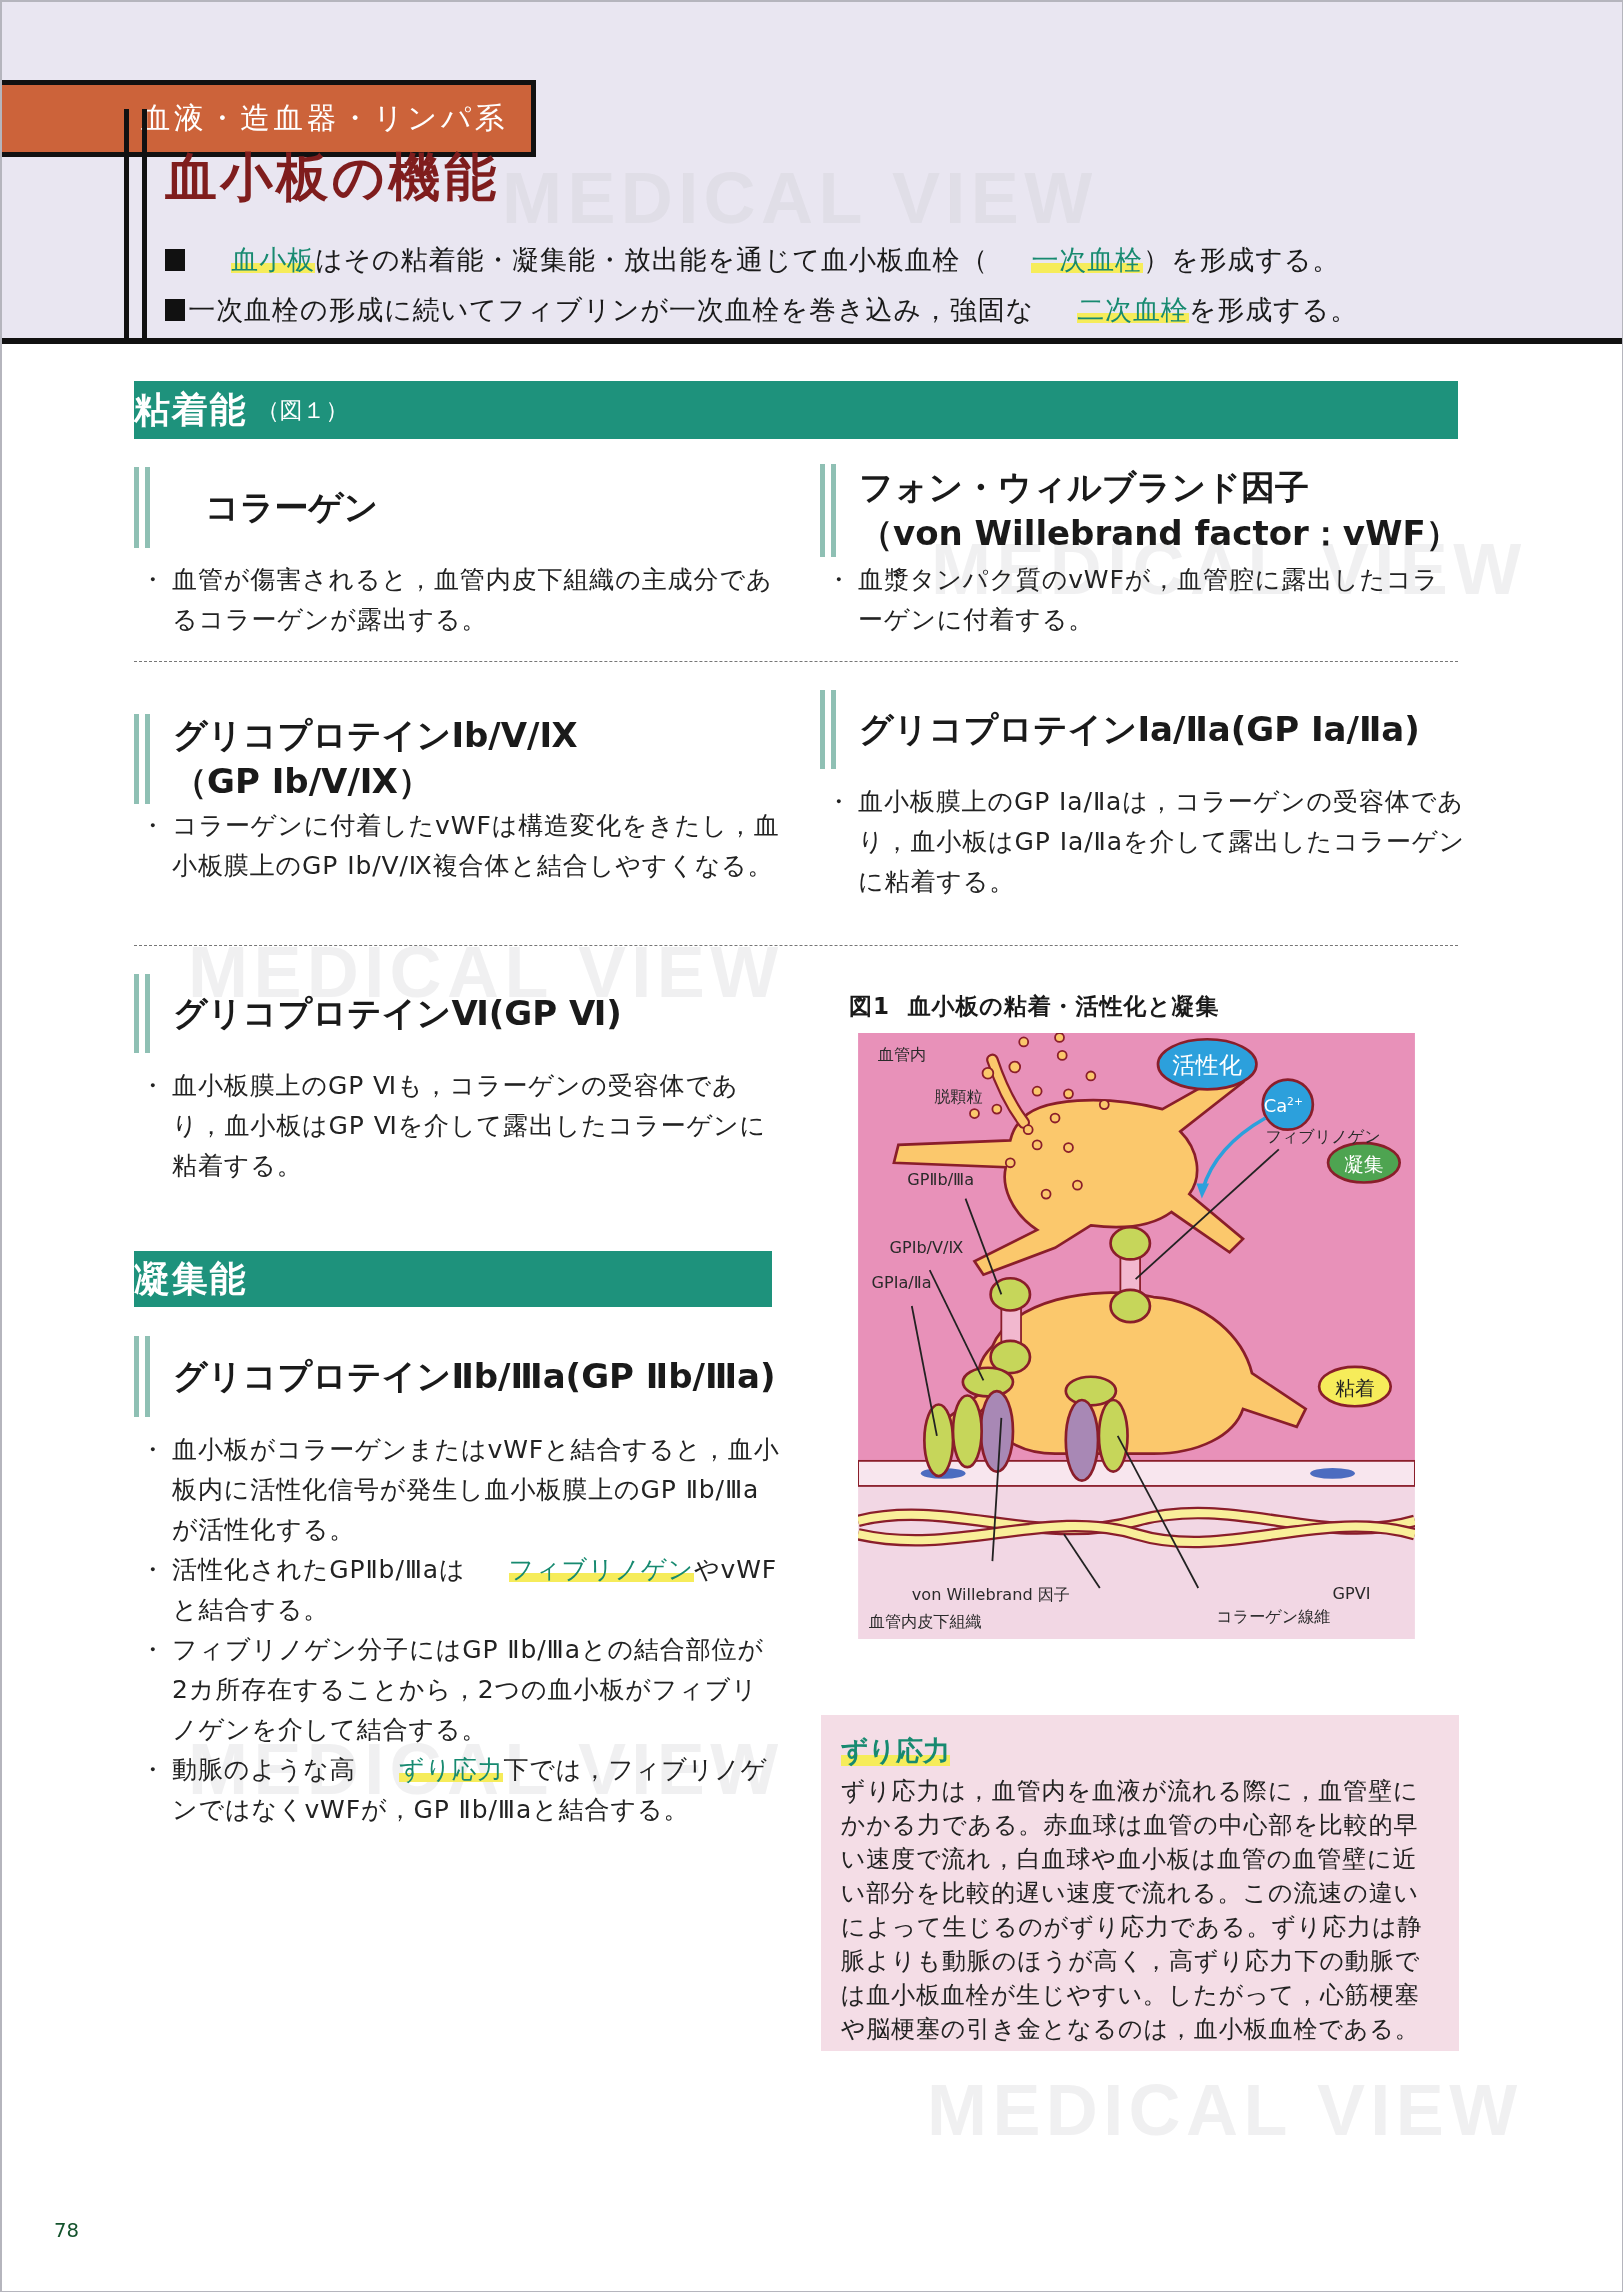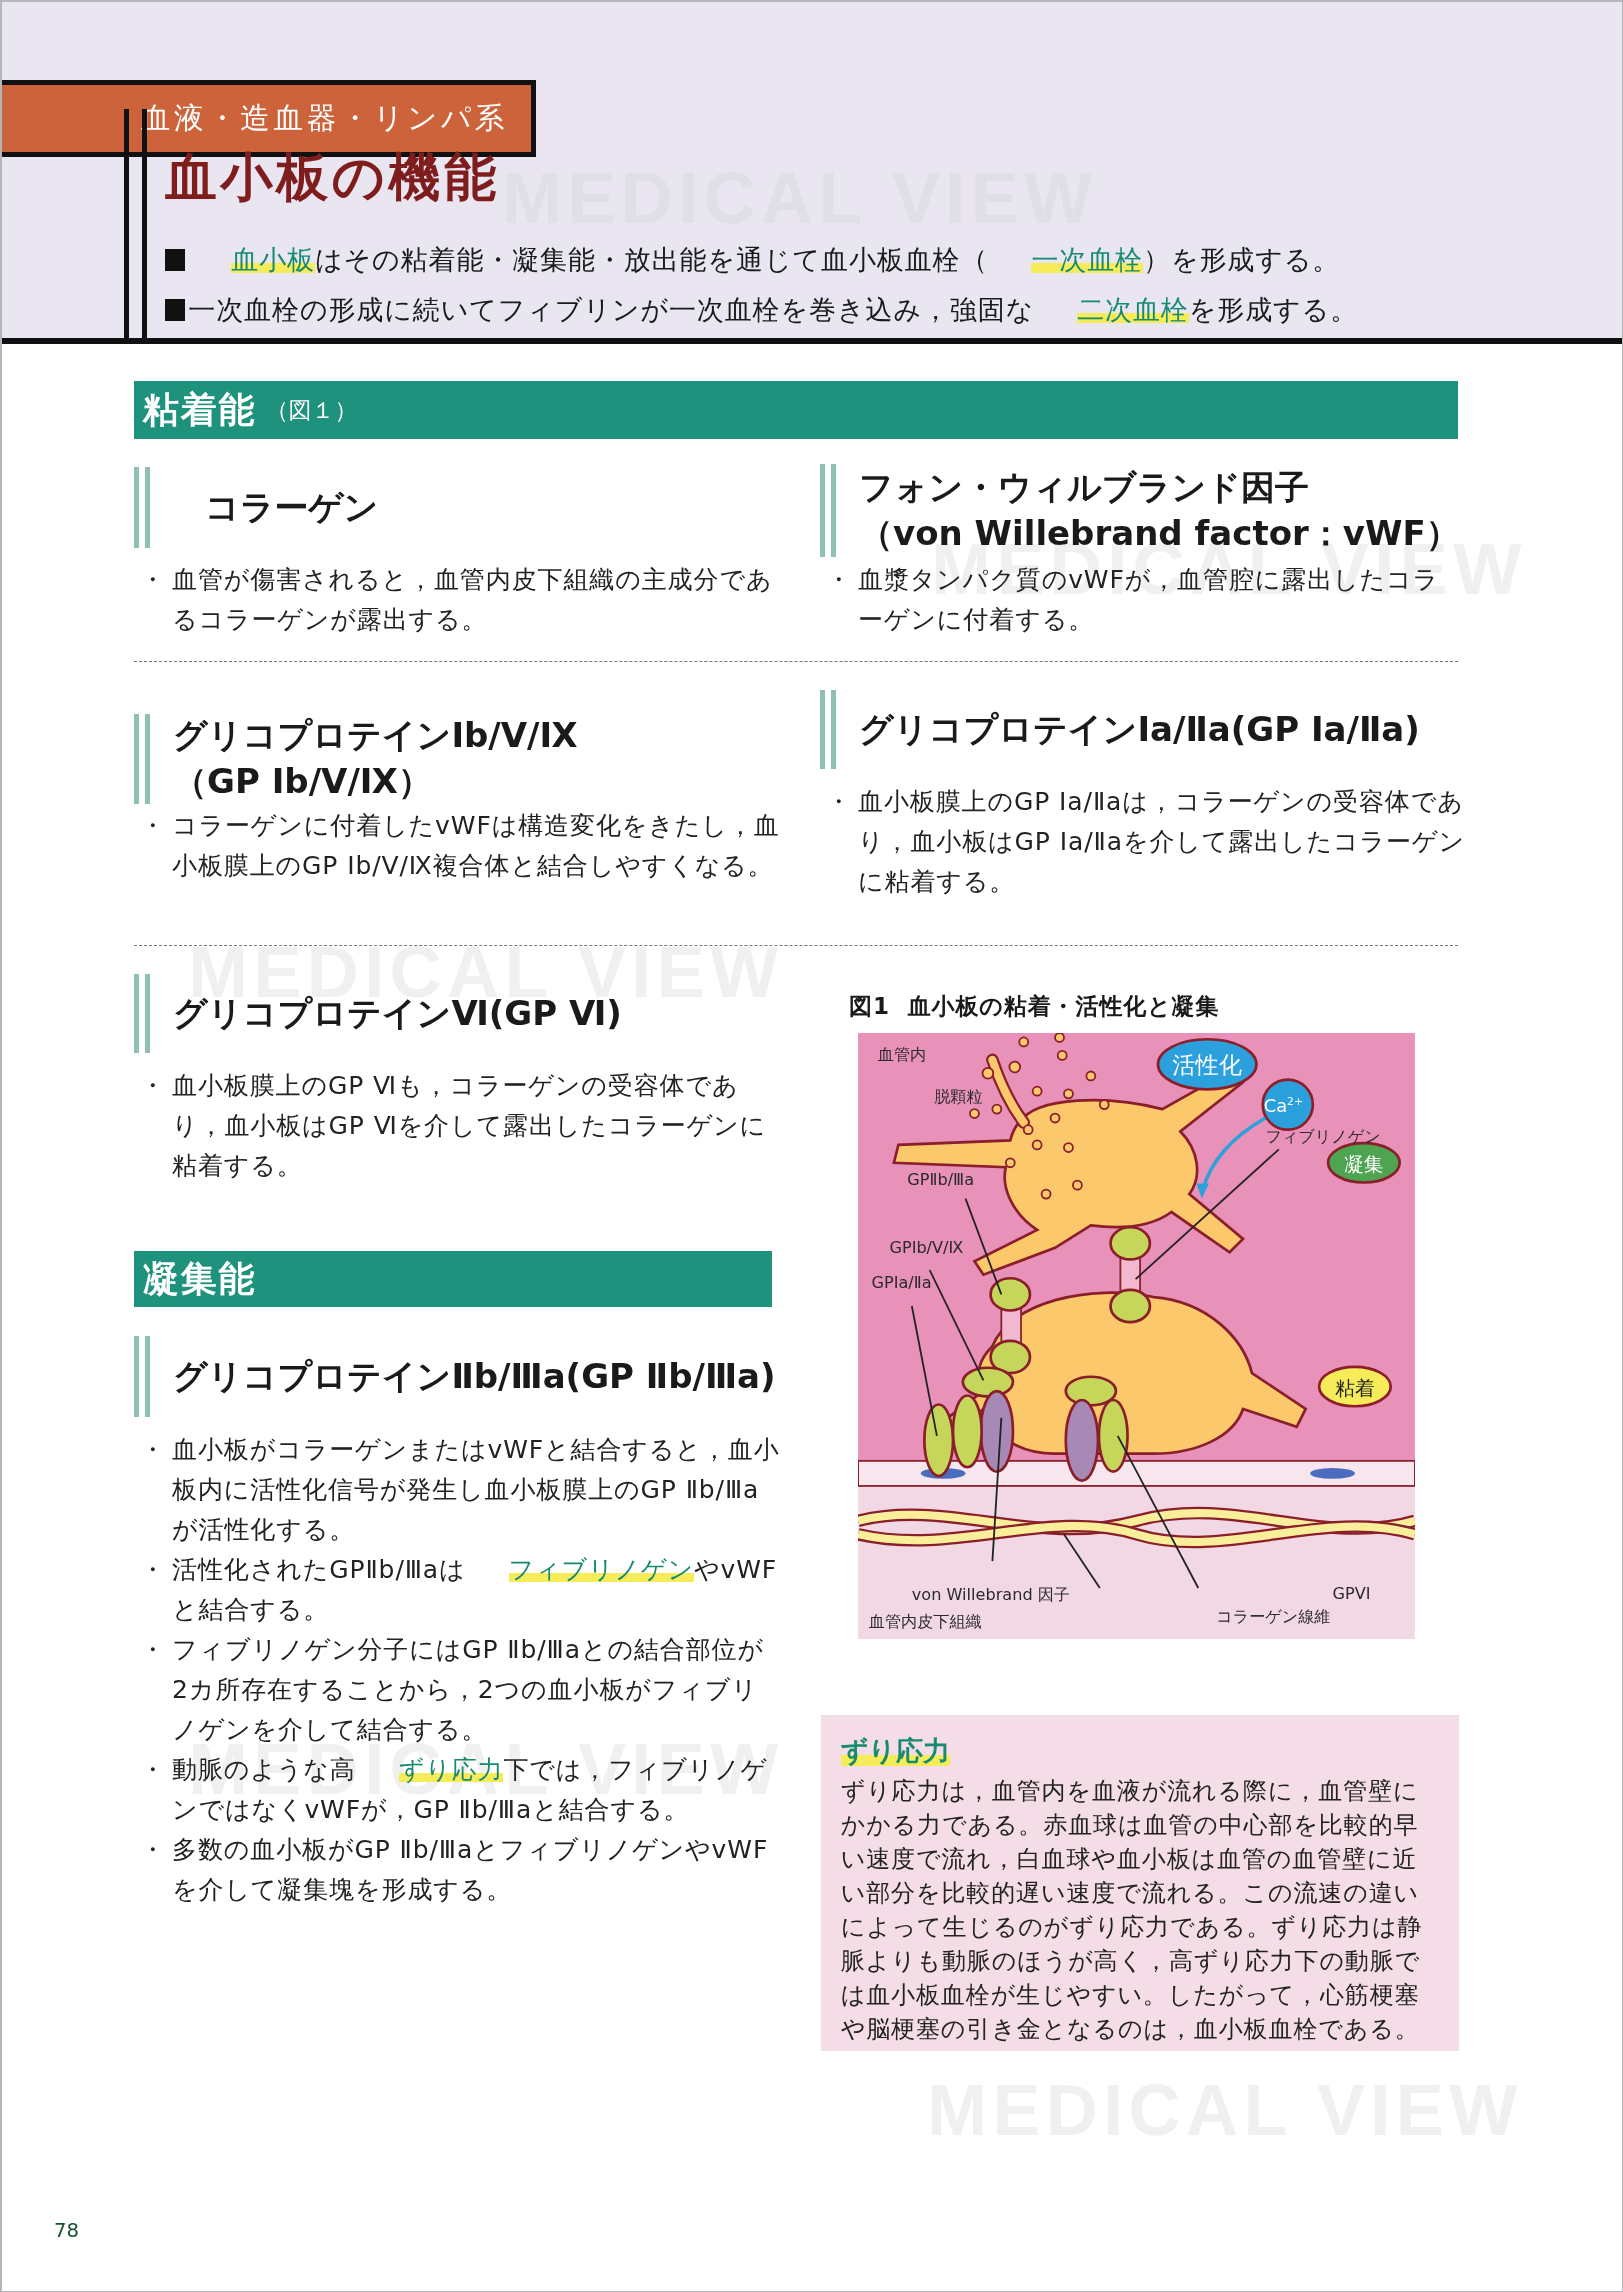--- a/index.html
+++ b/index.html
@@ -16,21 +16,21 @@
   .summary-line { position: absolute; left: 165px; font-size: 27px; letter-spacing: 0.9px; white-space: nowrap; }
   .summary-line.l1 { top: 242px; }
   .summary-line.l2 { top: 292px; }
   .kw { color: #178a70; background: linear-gradient(transparent 62%, #f6ec5a 62%, #f6ec5a 92%, transparent 92%); margin-left: 43px; }
   .sq { display: inline-block; width: 19.7px; height: 21.5px; background: #111; margin-right: 3.6px; vertical-align: -1.8px; }
 
   
   .wm { position: absolute; font-size: 86px; font-weight: bold; color: rgba(200,200,205,0.28); letter-spacing: 5.4px; white-space: nowrap; pointer-events: none; font-family: "Liberation Sans", sans-serif; text-align: center; }
 
   
-  .section-bar { position: absolute; background: #1e927c; color: #fff; display: flex; align-items: center; padding-left: 9px; }
+  .section-bar { position: absolute; background: #1e927c; color: #fff; display: flex; align-items: center; }
   .section-bar .main { font-size: 36px; font-weight: bold; letter-spacing: 1.8px; }
   .section-bar .sub { font-size: 23px; margin-left: 9px; }
 
   
   .sub-head { position: absolute; display: flex; align-items: center; }
   .sub-head .bars { position: absolute; left: 0; top: 0; bottom: 0; width: 16px; border-left: 5.4px solid #8fc0b4; border-right: 5.4px solid #8fc0b4; }
   .sub-head .txt { margin-left: 39px; font-size: 34px; font-weight: bold; line-height: 1.35; color: #1a1a1a; white-space: nowrap; }
 
   .body-text { position: absolute; font-size: 25px; line-height: 40px; letter-spacing: 0.9px; color: #222; }
   .body-text .item { position: relative; padding-left: 23px; }
@@ -133,21 +133,20 @@
 
 <div class="sub-head" style="left:134px; top:1336px; height:81px;">
   <div class="bars"></div>
   <div class="txt">グリコプロテインⅡb/Ⅲa(GP Ⅱb/Ⅲa)</div>
 </div>
 <div class="body-text" style="left:149px; top:1430px; width:631px;">
   <div class="item">血小板がコラーゲンまたはvWFと結合すると，血小板内に活性化信号が発生し血小板膜上のGP Ⅱb/Ⅲaが活性化する。</div>
   <div class="item"><span>活性化されたGPⅡb/Ⅲaは</span><span class="kw">フィブリノゲン</span><span>やvWFと結合する。</span></div>
   <div class="item">フィブリノゲン分子にはGP Ⅱb/Ⅲaとの結合部位が2カ所存在することから，2つの血小板がフィブリノゲンを介して結合する。</div>
   <div class="item"><span>動脈のような高</span><span class="kw">ずり応力</span><span>下では，フィブリノゲンではなくvWFが，GP Ⅱb/Ⅲaと結合する。</span></div>
-  <div class="item">多数の血小板がGP Ⅱb/ⅢaとフィブリノゲンやvWFを介して凝集塊を形成する。</div>
 </div>
 
 <div class="fig-caption">
   <span>図1</span>&nbsp;&nbsp;<span>血小板の粘着・活性化と凝集</span>
 </div>
 <svg class="figure" viewBox="0 0 622 677" xmlns="http://www.w3.org/2000/svg">
 
   <rect x="0" y="0" width="622" height="677" fill="#f2d7e4"></rect>
   <rect x="0" y="0" width="622" height="495" fill="#e891b9"></rect>
 

